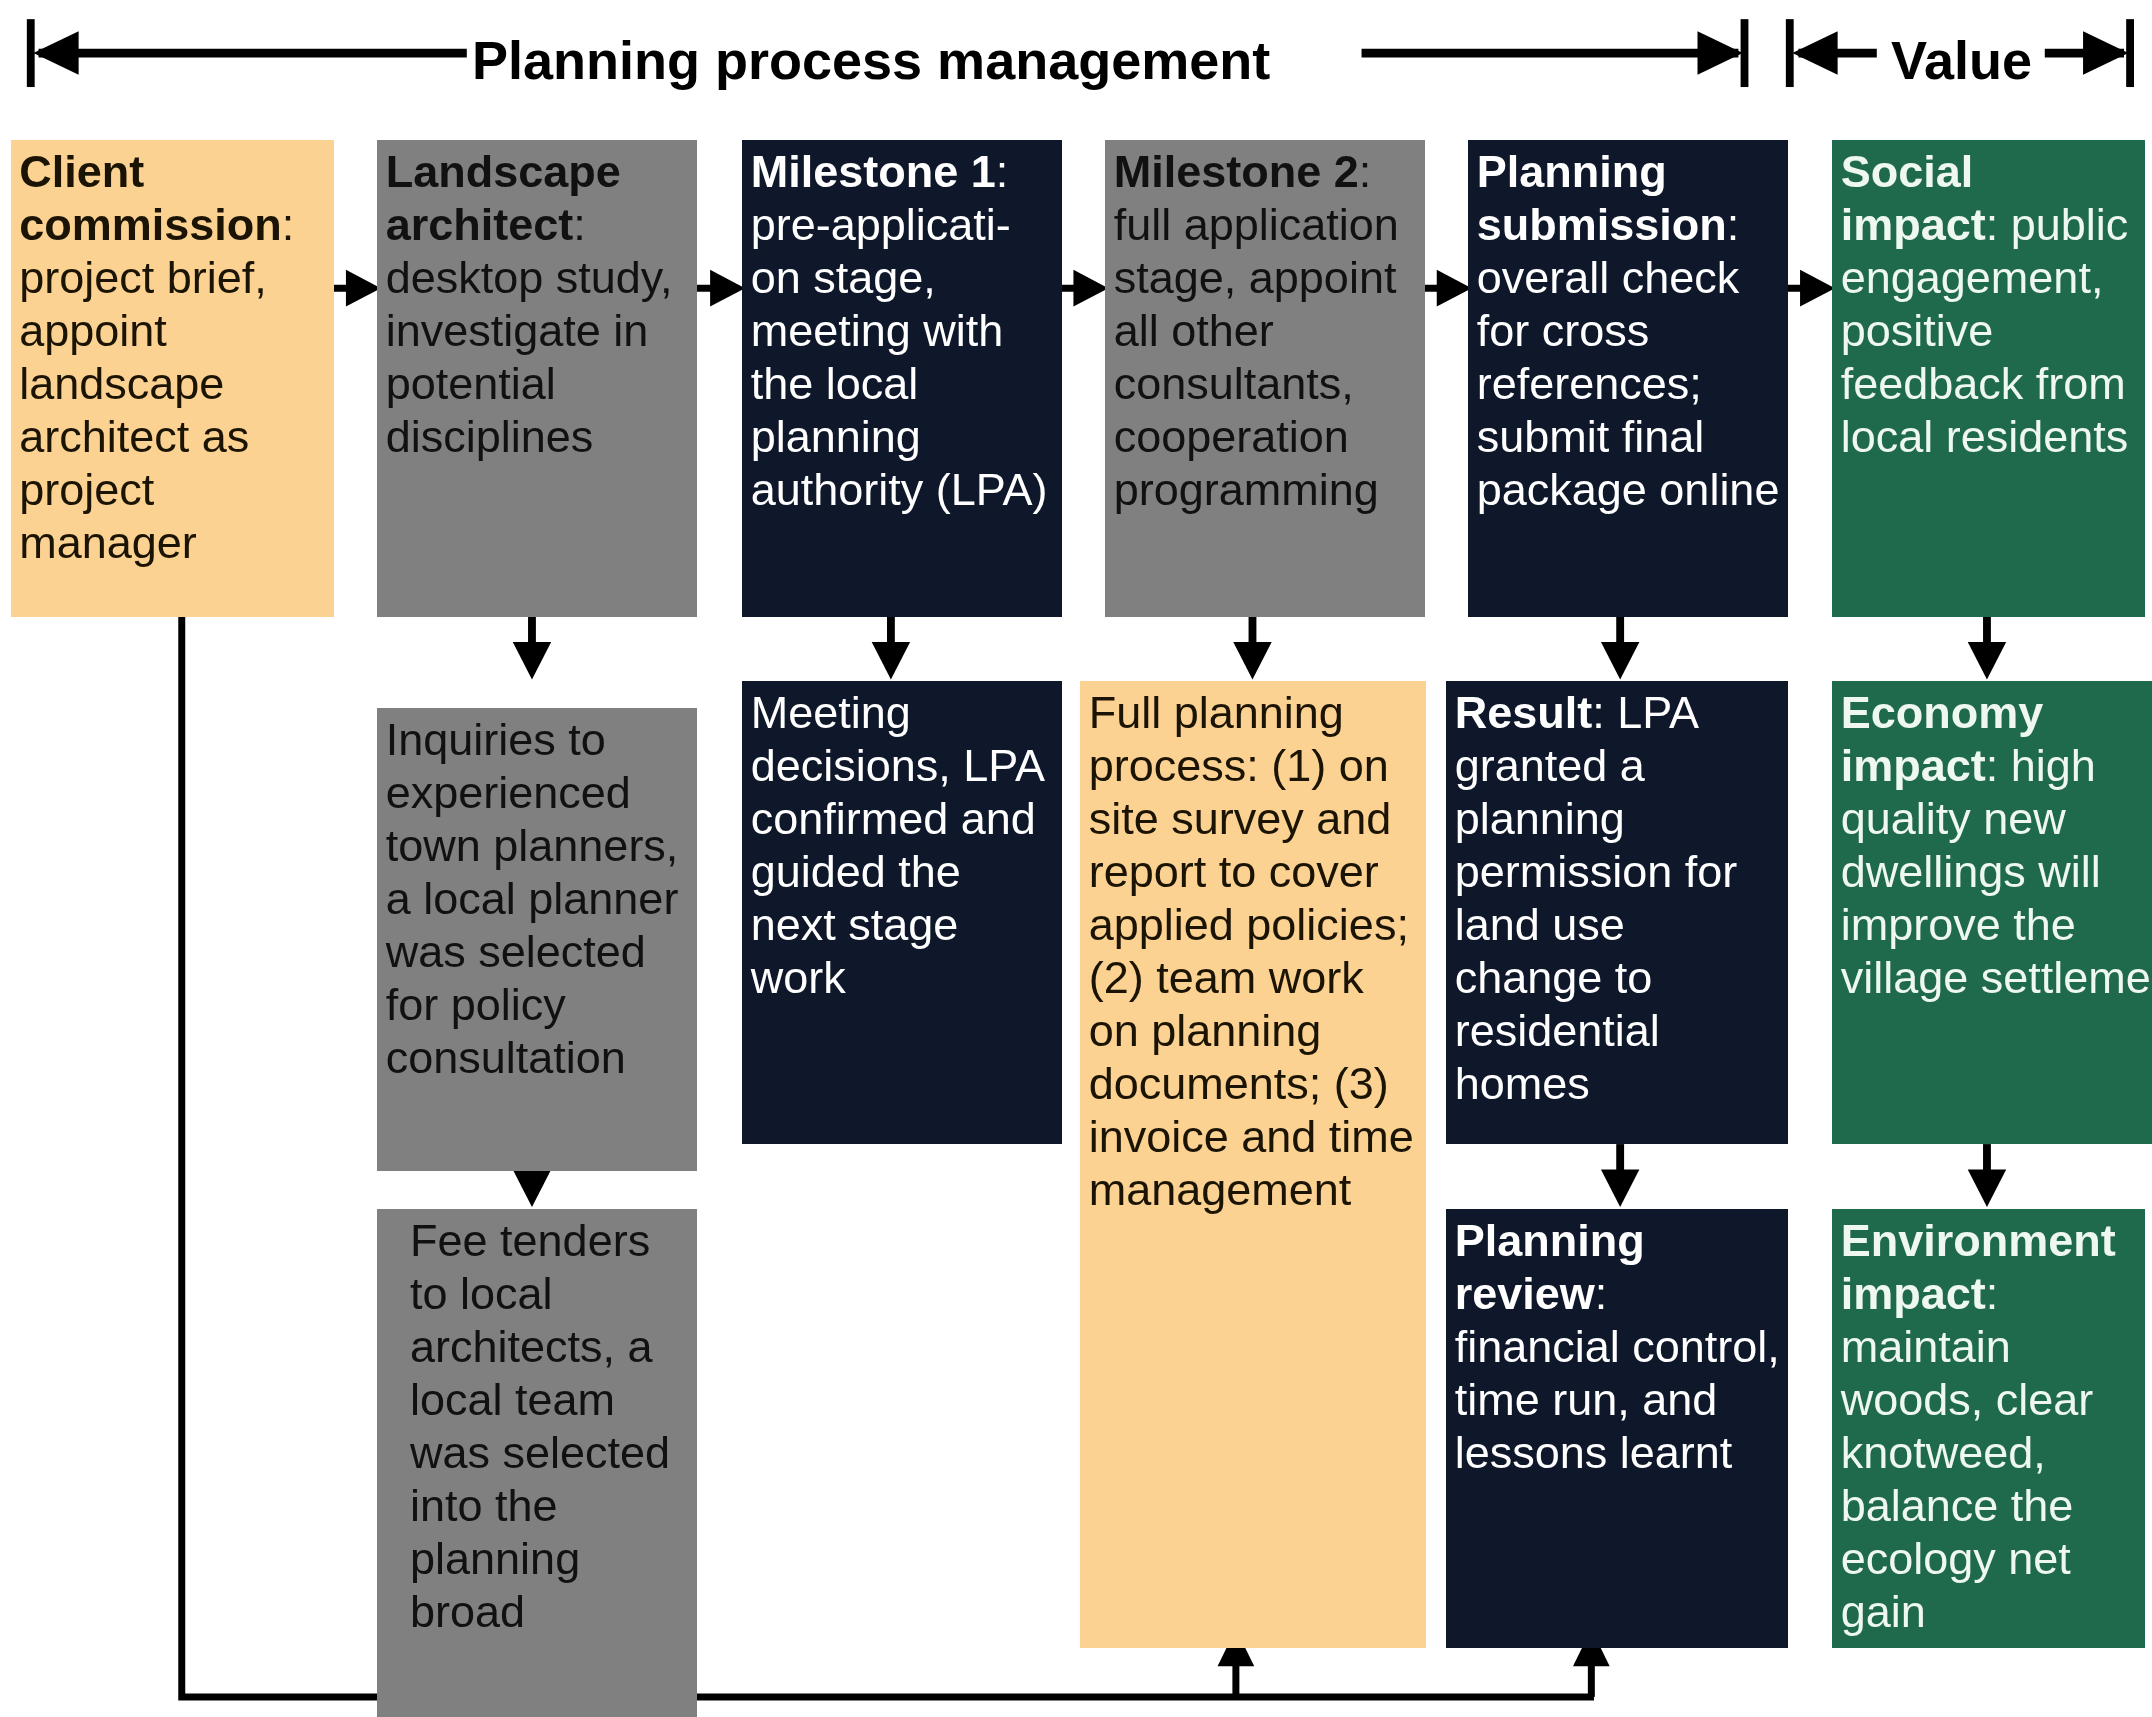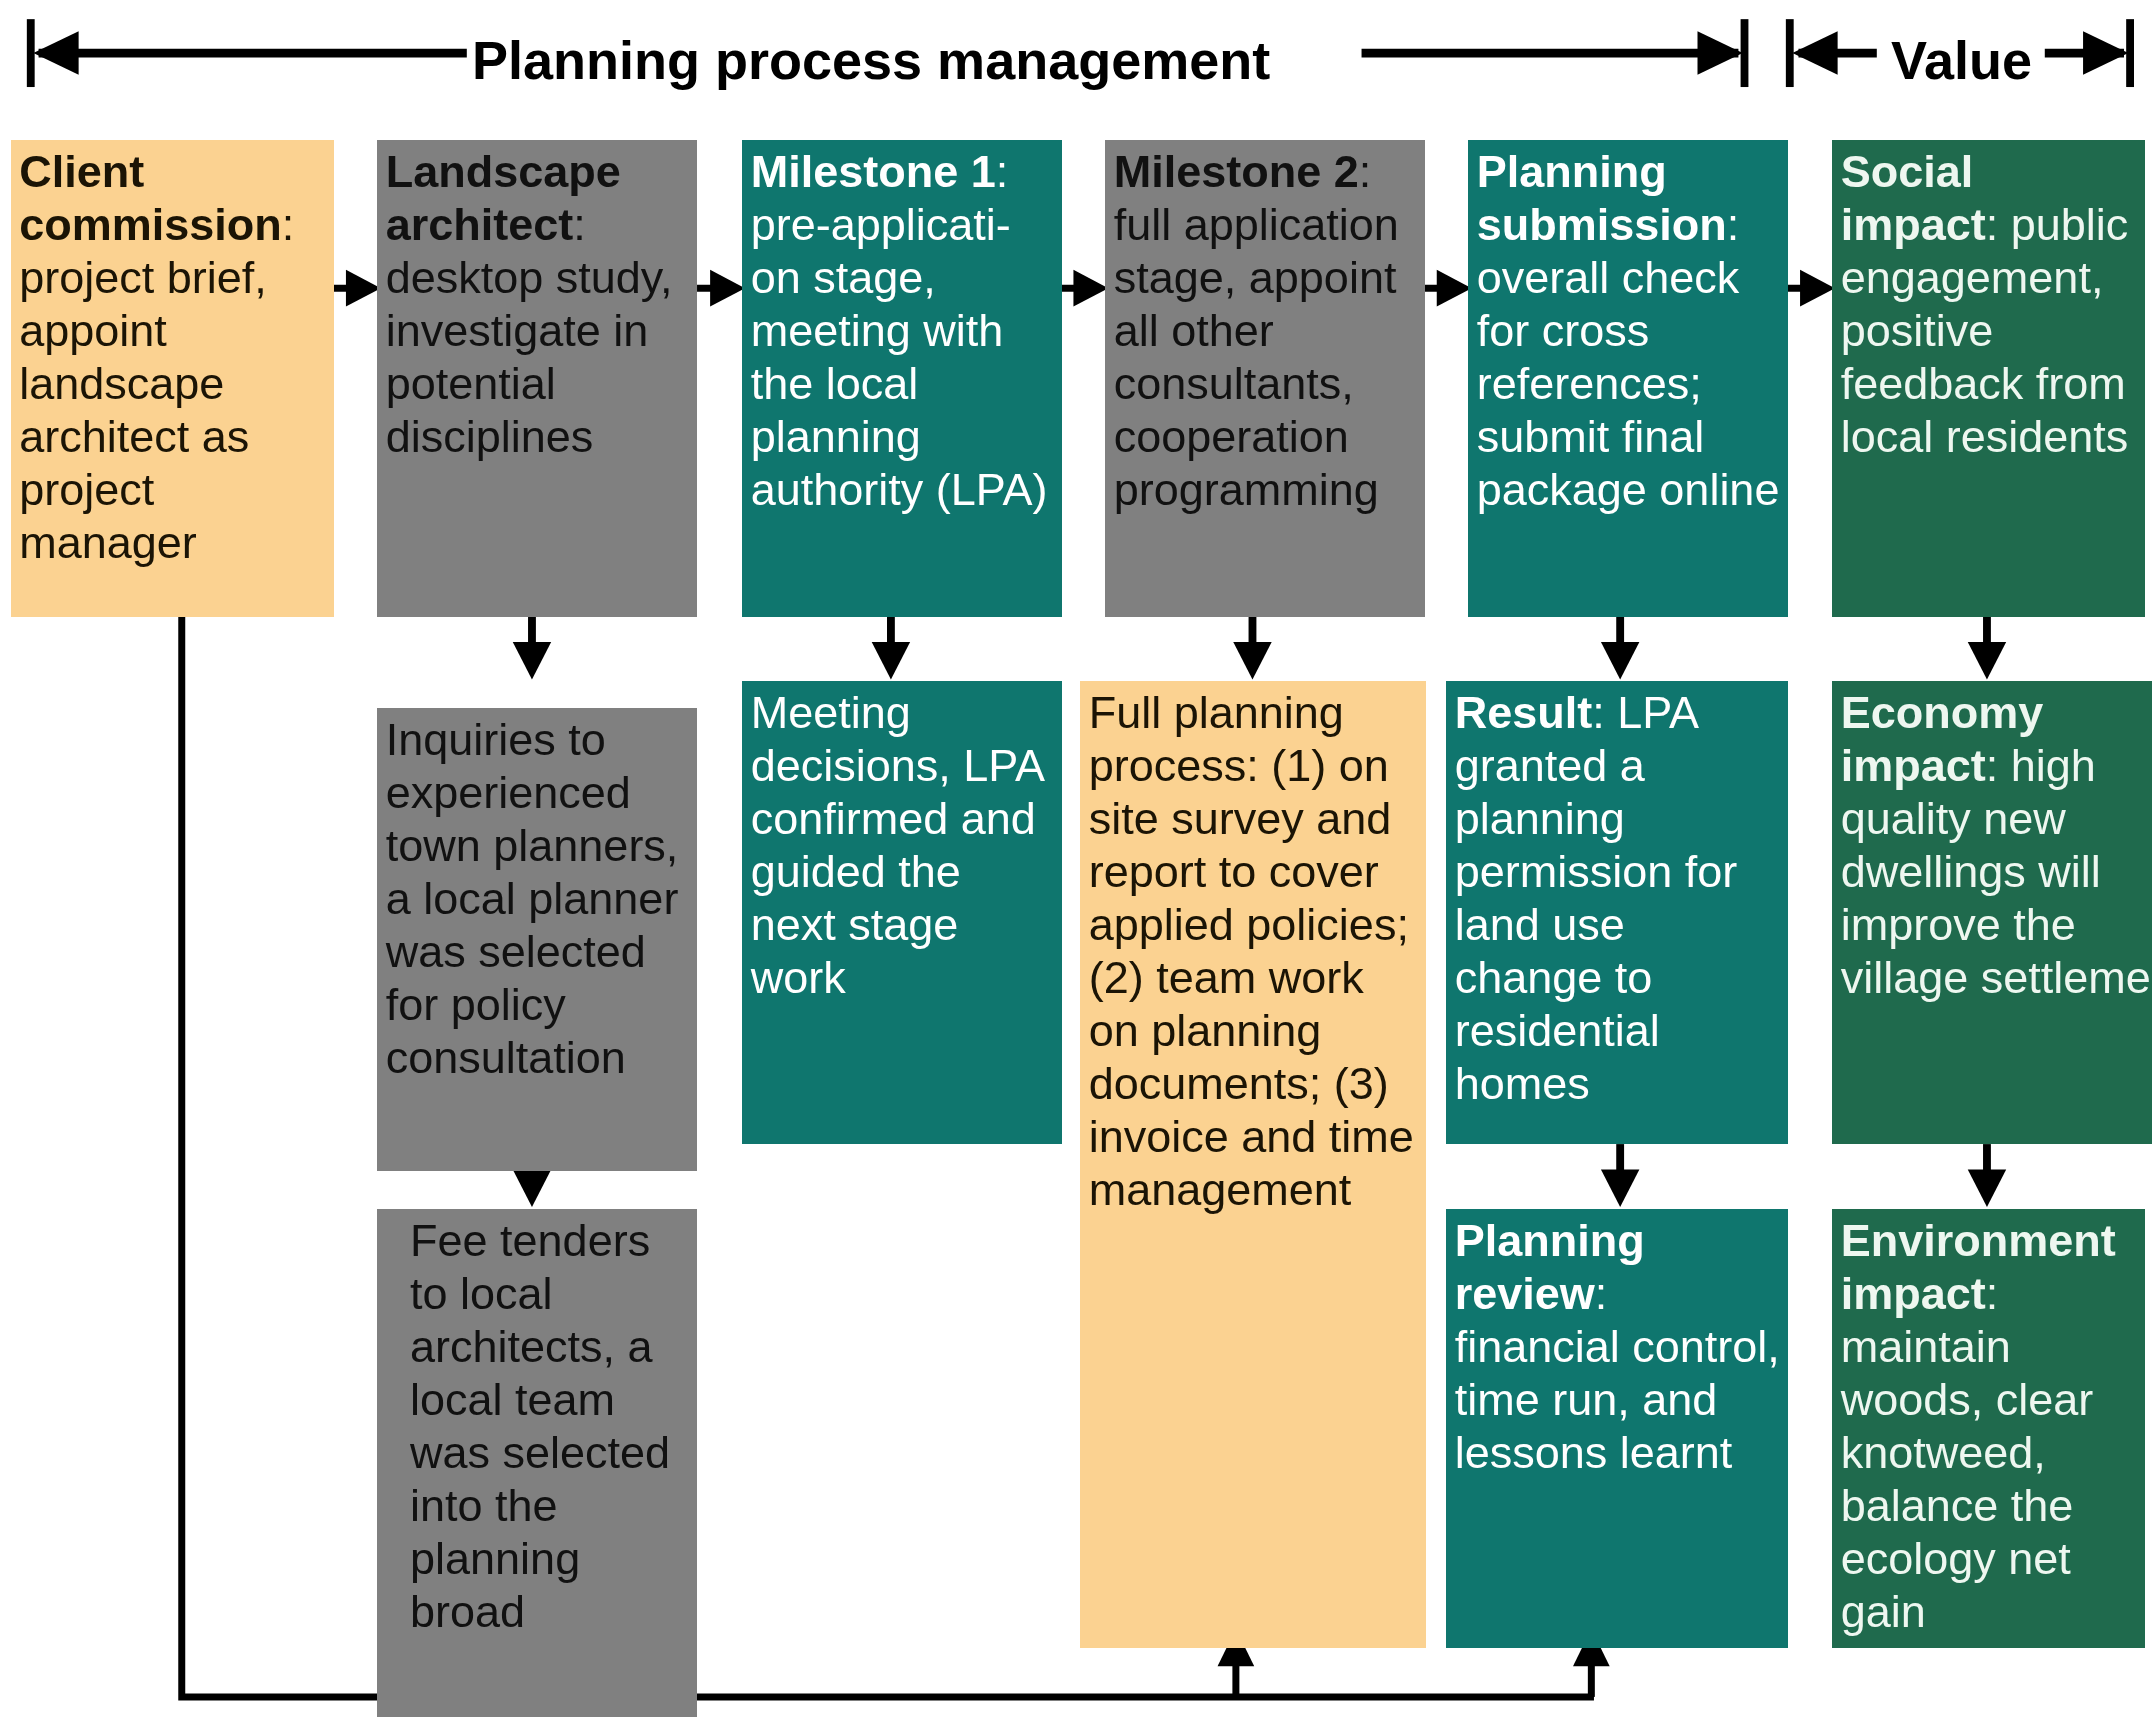--- a/index.html
+++ b/index.html
@@ -13,21 +13,21 @@
   #lbl-planning{left:472px;top:33px;}
   #lbl-value{left:1891px;top:33px;}
 
   
   .box{position:absolute;box-sizing:border-box;padding:5.2px 7px 3.5px 8.7px;
        font-size:45px;line-height:53px;overflow:hidden;}
   .box .t{margin:0;}
   .box b{font-weight:bold;}
   .c-orange{background:#FBD291;color:#1b1405;}
   .c-gray{background:#808080;color:#111111;}
-  .c-blue{background:#0f766e;color:#ffffff;}
+  .c-blue{background:#0f172a;color:#ffffff;}
   .c-green{background:#1F6A4D;color:#eef7f0;}
 
   
   .conn{position:absolute;left:0;top:0;width:2153px;height:1717px;pointer-events:none;}
 </style>
 </head>
 <body>
 
 <div id="stage">
 

